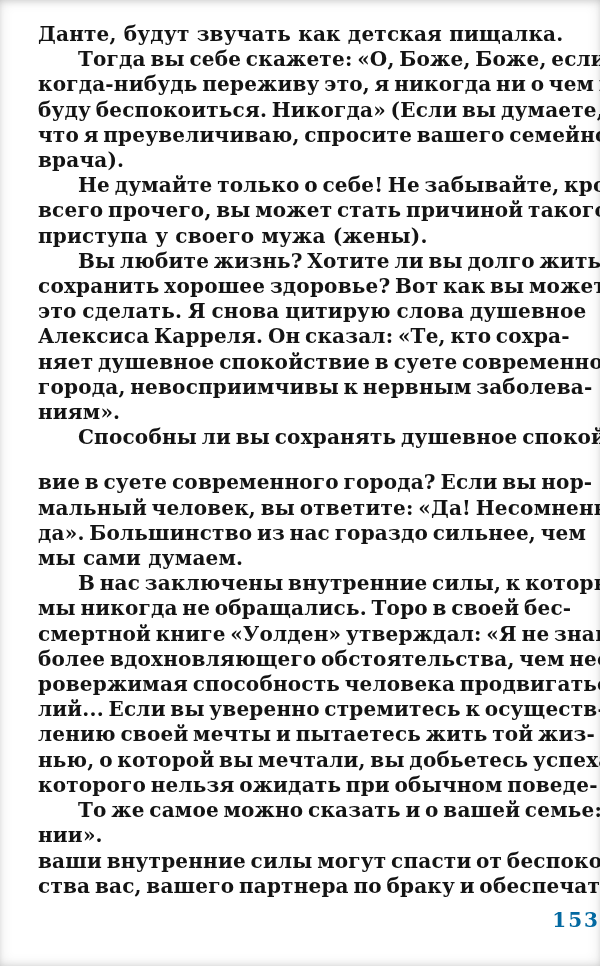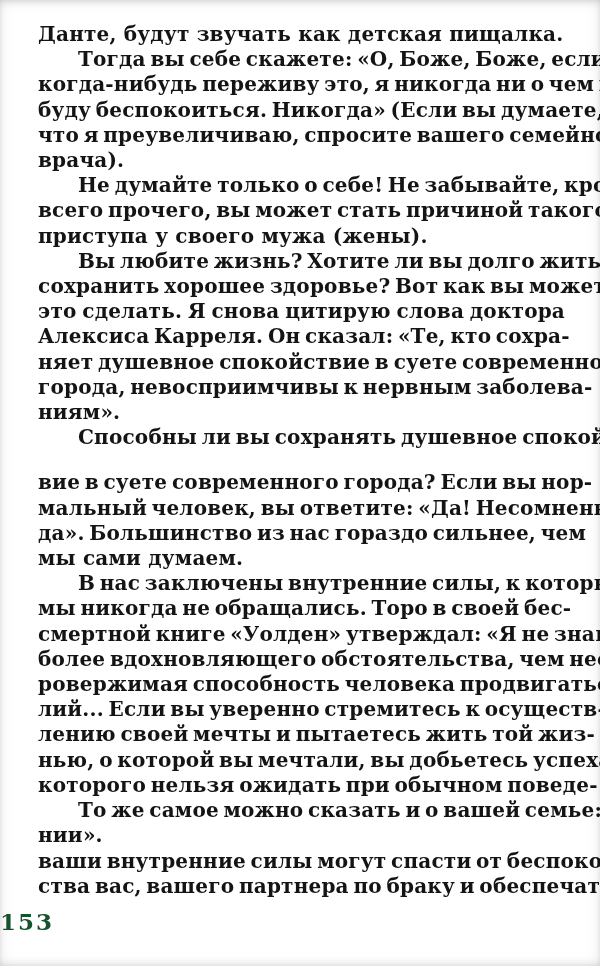--- a/index.html
+++ b/index.html
@@ -32,44 +32,44 @@
     text-align: left;
   }
   .line.indent {
     text-indent: 40px;
   }
   .page-number {
     position: absolute;
     top: 908px;
     left: 0;
     width: 100%;
-    text-align: left;
-    font-size: 23px;
+    text-align: right;
+    font-size: 20px;
     font-weight: 700;
     letter-spacing: 2px;
-    color: #14532d;
+    color: #0369a1;
   }
 </style>
 </head>
 <body>
 
 <div class="page">
   <main class="text-block">
       <div class="line"><span>Данте, будут звучать как детская пищалка.</span></div>
       <div class="line indent" style="word-spacing: -2.5px;"><span>Тогда вы себе скажете: «О, Боже, Боже, если я</span></div>
       <div class="line" style="word-spacing: -2.5px;"><span>когда-нибудь переживу это, я никогда ни о чем не</span></div>
       <div class="line" style="word-spacing: -2.5px;"><span>буду беспокоиться. Никогда» (Если вы думаете,</span></div>
       <div class="line" style="word-spacing: -2.5px;"><span>что я преувеличиваю, спросите вашего семейного</span></div>
       <div class="line"><span>врача).</span></div>
       <div class="line indent" style="word-spacing: -2.5px;"><span>Не думайте только о себе! Не забывайте, кроме</span></div>
       <div class="line" style="word-spacing: -2.5px;"><span>всего прочего, вы может стать причиной такого</span></div>
       <div class="line"><span>приступа у своего мужа (жены).</span></div>
       <div class="line indent" style="word-spacing: -2.5px;"><span>Вы любите жизнь? Хотите ли вы долго жить и</span></div>
       <div class="line" style="word-spacing: -2.5px;"><span>сохранить хорошее здоровье? Вот как вы можете</span></div>
-      <div class="line" style="word-spacing: -1.39px;"><span>это сделать. Я снова цитирую слова доктора</span></div>
+      <div class="line" style="word-spacing: -1.39px;"><span>это сделать. Я снова цитирую слова душевное</span></div>
       <div class="line" style="word-spacing: -2.5px;"><span>Алексиса Карреля. Он сказал: «Те, кто сохра-</span></div>
       <div class="line" style="word-spacing: -2.5px;"><span>няет душевное спокойствие в суете современного</span></div>
       <div class="line" style="word-spacing: -2.5px;"><span>города, невосприимчивы к нервным заболева-</span></div>
       <div class="line"><span>ниям».</span></div>
       <div class="line indent" style="word-spacing: -2.5px;"><span>Способны ли вы сохранять душевное спокойст-</span></div>
       <div class="line" style="word-spacing: -2.5px; margin-top: 20px;"><span>вие в суете современного города? Если вы нор-</span></div>
       <div class="line" style="word-spacing: -2.5px;"><span>мальный человек, вы ответите: «Да! Несомненно,</span></div>
       <div class="line" style="word-spacing: -2.5px;"><span>да». Большинство из нас гораздо сильнее, чем</span></div>
       <div class="line"><span>мы сами думаем.</span></div>
       <div class="line indent" style="word-spacing: -2.5px;"><span>В нас заключены внутренние силы, к которым</span></div>

